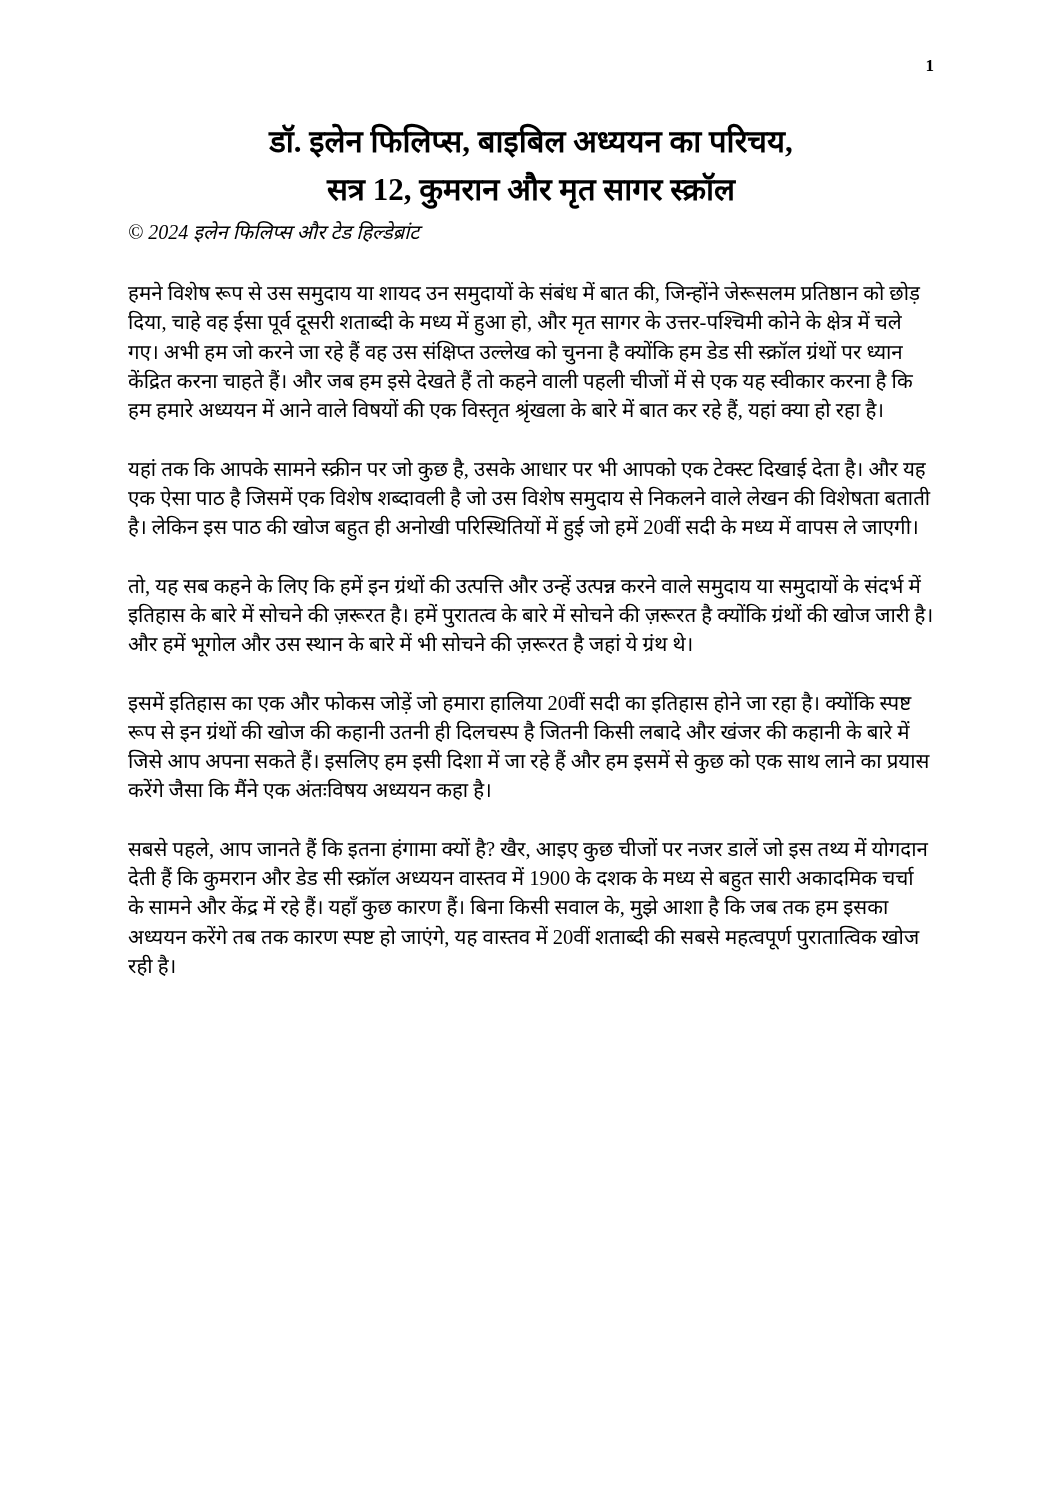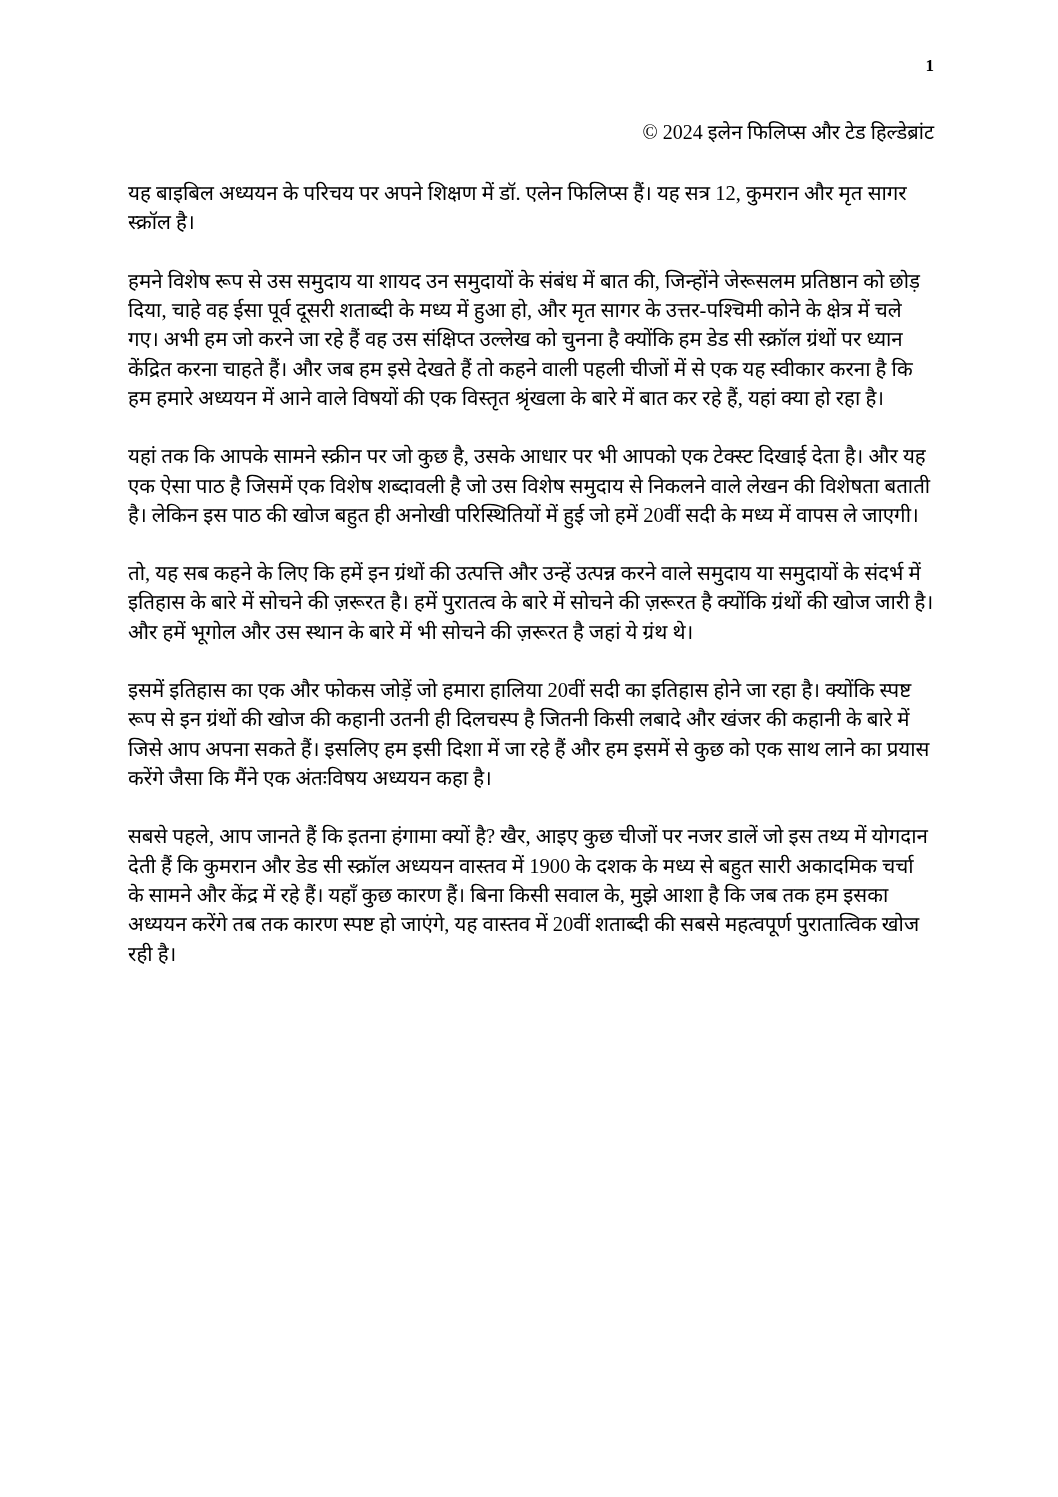--- a/index.html
+++ b/index.html
@@ -38,44 +38,48 @@
     text-align: center;
     font-weight: bold;
     font-size: 31px;
     line-height: 1.55;
     margin: 0 0 4px 0;
   }
   .doc-title .title-line {
     display: block;
   }
   .copyright {
-    text-align: right;
+    text-align: left;
     font-size: 20px;
     margin: 0 0 34px 0;
+    font-style: italic;
   }
   .body-para {
     font-size: 20.5px;
     line-height: 1.43;
     text-align: left;
     margin: 0 0 29px 0;
   }
 </style>
 </head>
 <body>
 
 <div class="page">
 
   <div class="page-number">1</div>
 
   <div class="content">
 
+    <h1 class="doc-title">
+      <span class="title-line">डॉ. इलेन फिलिप्स, बाइबिल अध्ययन का परिचय,</span>
+      <span class="title-line">सत्र 12, कुमरान और मृत सागर स्क्रॉल</span>
+    </h1>
 
     <div class="copyright">© 2024 इलेन फिलिप्स और टेड हिल्डेब्रांट</div>
 
-    <p class="body-para">यह बाइबिल अध्ययन के परिचय पर अपने शिक्षण में डॉ. एलेन फिलिप्स हैं। यह सत्र 12, कुमरान और मृत सागर स्क्रॉल है।</p>
     <p class="body-para">हमने विशेष रूप से उस समुदाय या शायद उन समुदायों के संबंध में बात की, जिन्होंने जेरूसलम प्रतिष्ठान को छोड़ दिया, चाहे वह ईसा पूर्व दूसरी शताब्दी के मध्य में हुआ हो, और मृत सागर के उत्तर-पश्चिमी कोने के क्षेत्र में चले गए। अभी हम जो करने जा रहे हैं वह उस संक्षिप्त उल्लेख को चुनना है क्योंकि हम डेड सी स्क्रॉल ग्रंथों पर ध्यान केंद्रित करना चाहते हैं। और जब हम इसे देखते हैं तो कहने वाली पहली चीजों में से एक यह स्वीकार करना है कि हम हमारे अध्ययन में आने वाले विषयों की एक विस्तृत श्रृंखला के बारे में बात कर रहे हैं, यहां क्या हो रहा है।</p>
     <p class="body-para">यहां तक कि आपके सामने स्क्रीन पर जो कुछ है, उसके आधार पर भी आपको एक टेक्स्ट दिखाई देता है। और यह एक ऐसा पाठ है जिसमें एक विशेष शब्दावली है जो उस विशेष समुदाय से निकलने वाले लेखन की विशेषता बताती है। लेकिन इस पाठ की खोज बहुत ही अनोखी परिस्थितियों में हुई जो हमें 20वीं सदी के मध्य में वापस ले जाएगी।</p>
     <p class="body-para">तो, यह सब कहने के लिए कि हमें इन ग्रंथों की उत्पत्ति और उन्हें उत्पन्न करने वाले समुदाय या समुदायों के संदर्भ में इतिहास के बारे में सोचने की ज़रूरत है। हमें पुरातत्व के बारे में सोचने की ज़रूरत है क्योंकि ग्रंथों की खोज जारी है। और हमें भूगोल और उस स्थान के बारे में भी सोचने की ज़रूरत है जहां ये ग्रंथ थे।</p>
     <p class="body-para">इसमें इतिहास का एक और फोकस जोड़ें जो हमारा हालिया 20वीं सदी का इतिहास होने जा रहा है। क्योंकि स्पष्ट रूप से इन ग्रंथों की खोज की कहानी उतनी ही दिलचस्प है जितनी किसी लबादे और खंजर की कहानी के बारे में जिसे आप अपना सकते हैं। इसलिए हम इसी दिशा में जा रहे हैं और हम इसमें से कुछ को एक साथ लाने का प्रयास करेंगे जैसा कि मैंने एक अंतःविषय अध्ययन कहा है।</p>
     <p class="body-para">सबसे पहले, आप जानते हैं कि इतना हंगामा क्यों है? खैर, आइए कुछ चीजों पर नजर डालें जो इस तथ्य में योगदान देती हैं कि कुमरान और डेड सी स्क्रॉल अध्ययन वास्तव में 1900 के दशक के मध्य से बहुत सारी अकादमिक चर्चा के सामने और केंद्र में रहे हैं। यहाँ कुछ कारण हैं। बिना किसी सवाल के, मुझे आशा है कि जब तक हम इसका अध्ययन करेंगे तब तक कारण स्पष्ट हो जाएंगे, यह वास्तव में 20वीं शताब्दी की सबसे महत्वपूर्ण पुरातात्विक खोज रही है।</p>
 
   </div>
 
 </div>
 

